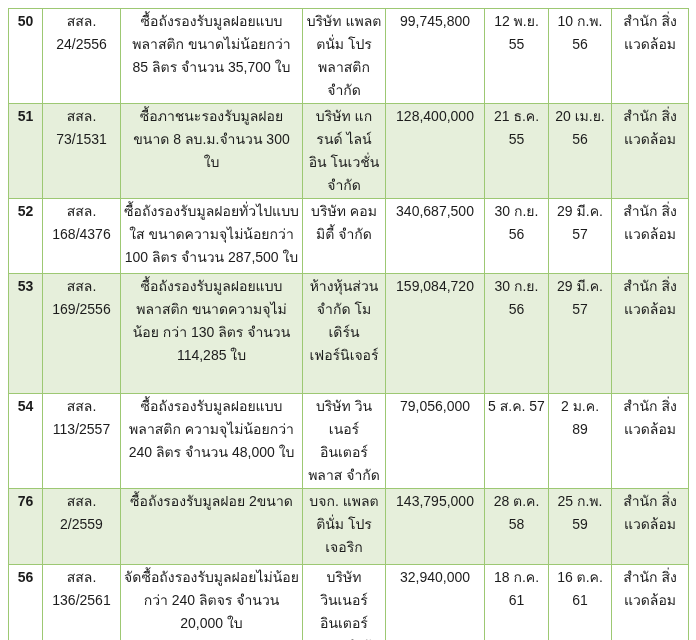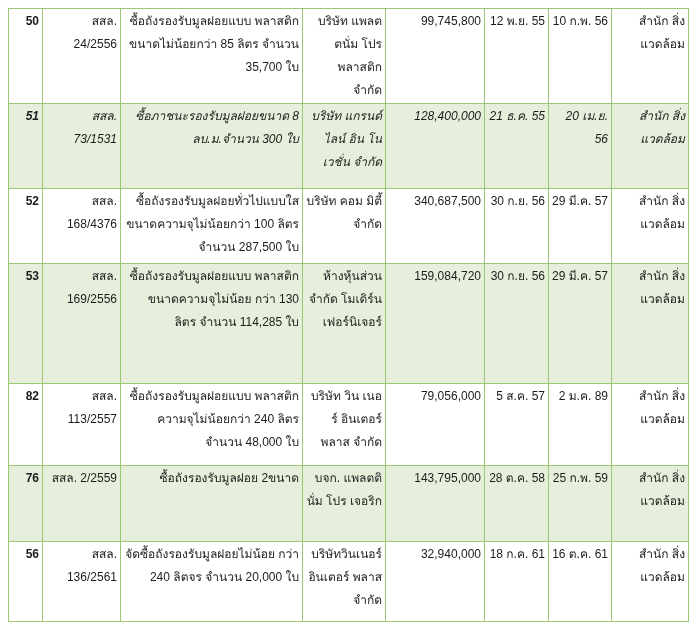--- a/index.html
+++ b/index.html
@@ -13,28 +13,28 @@
     width:696px;height:640px;background:#ffffff;overflow:hidden;
     font-family:"Liberation Sans","DejaVu Sans",sans-serif;
     color:var(--text);
   }
   table.contracts{
     border-collapse:collapse;table-layout:fixed;
     margin:8px 0 0 8px;width:680px;
   }
   td{
     border:1.6px solid var(--border);
-    vertical-align:top;text-align:right;
-    padding:1px 3px;font-size:12px;line-height:23px;
+    vertical-align:top;text-align:center;
+    padding:1px 3px;font-size:14px;line-height:23px;
     overflow:hidden;word-wrap:break-word;
   }
   tr.green td{background:var(--row-green);}
   tr.white td{background:var(--row-white);}
   td.no{font-weight:bold;}
-  tr.r50{height:95px;} tr.r51{height:85px;font-style:italic;} tr.r52{height:75px;}
+  tr.r50{height:95px;} tr.r51{height:85px;} tr.r52{height:75px;}
   tr.r53{height:120px;padding-left:24px;} tr.r54{height:82px;} tr.r55{height:76px;}
   tr.r56{height:80px;}
 </style>
 </head>
 <body>
 
 <table class="contracts">
   <colgroup>
     <col style="width:34px">
       <col style="width:78px">
@@ -80,21 +80,21 @@
       <td class="no">53</td>
       <td>สสล. 169/2556</td>
       <td>ซื้อถังรองรับมูลฝอยแบบ พลาสติก ขนาดความจุไม่น้อย กว่า 130 ลิตร จำนวน 114,285 ใบ</td>
       <td>ห้างหุ้นส่วน จำกัด โมเดิร์น เฟอร์นิเจอร์</td>
       <td>159,084,720</td>
       <td>30 ก.ย. 56</td>
       <td>29 มี.ค. 57</td>
       <td>สำนัก สิ่งแวดล้อม</td>
     </tr>
     <tr class="white r54">
-      <td class="no">82</td>
+      <td class="no">54</td>
       <td>สสล. 113/2557</td>
       <td>ซื้อถังรองรับมูลฝอยแบบ พลาสติก ความจุไม่น้อยกว่า 240 ลิตร จำนวน 48,000 ใบ</td>
       <td>บริษัท วิน เนอร์ อินเตอร์ พลาส จำกัด</td>
       <td>79,056,000</td>
       <td>5 ส.ค. 57</td>
       <td>2 ม.ค. 89</td>
       <td>สำนัก สิ่งแวดล้อม</td>
     </tr>
     <tr class="green r55">
       <td class="no">76</td>

